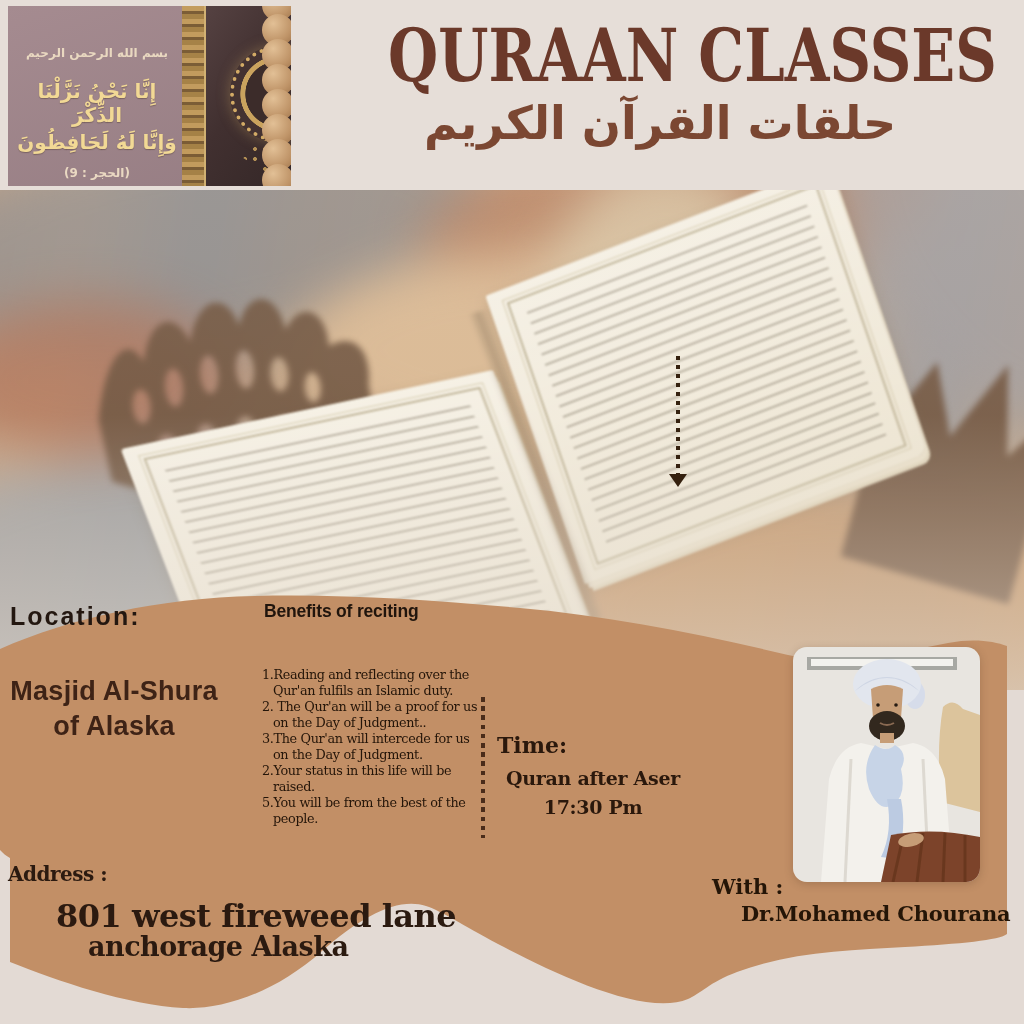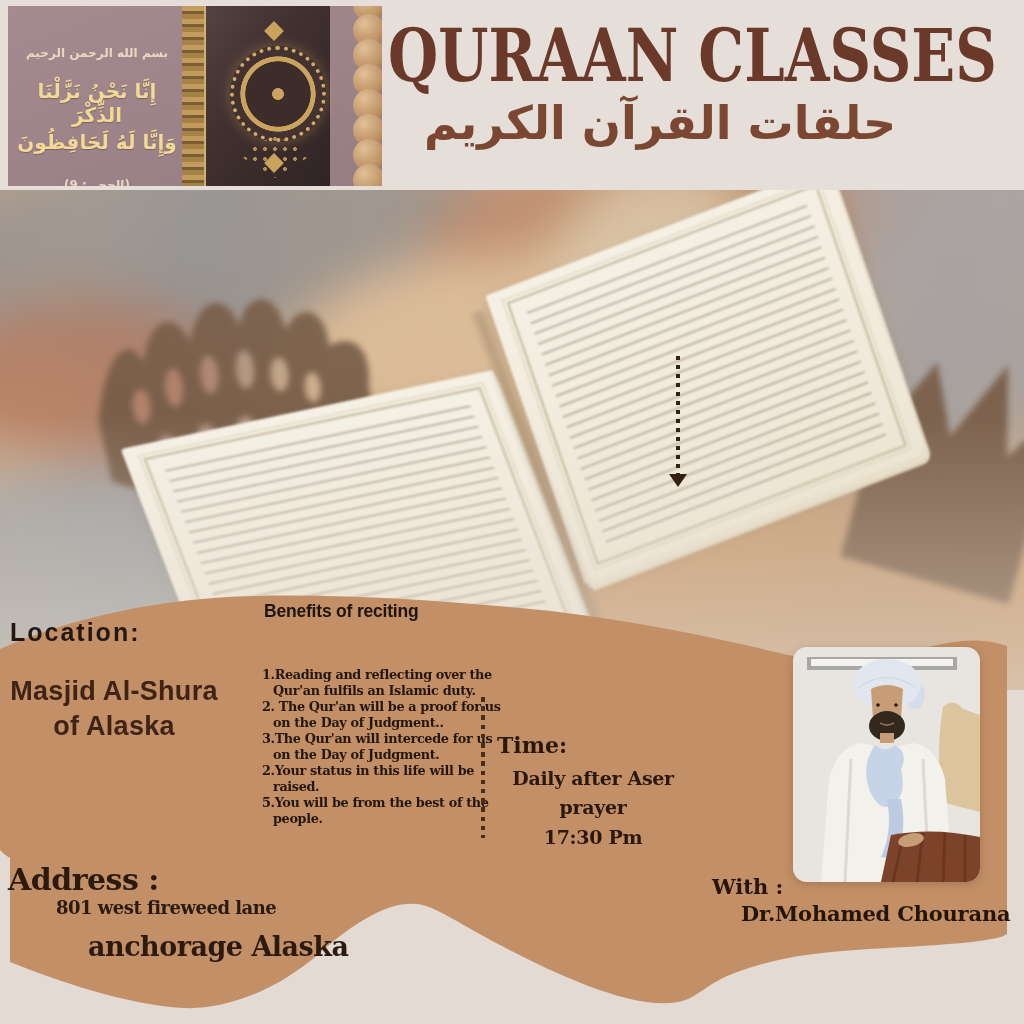--- a/index.html
+++ b/index.html
@@ -1,28 +1,28 @@
 <!DOCTYPE html>
 <html><head>
 <meta charset="utf-8">
 <style>
   html,body{margin:0;padding:0;background:#e3dad4;}
   .poster{position:relative;width:1024px;height:1024px;background:#e3dad4;overflow:hidden;
           font-family:"Liberation Sans",sans-serif;}
 
   
   .header-band{position:absolute;left:0;top:0;width:1024px;height:190px;background:#e6ded8;}
-  .verse-card{position:absolute;left:8px;top:6px;width:374px;height:180px;overflow:hidden;
+  .verse-card{position:absolute;left:8px;top:6px;width:283px;height:180px;overflow:hidden;
               background:linear-gradient(160deg,#a58b90,#967d83);text-decoration:underline;}
   .verse-text{position:absolute;left:4px;top:0;width:170px;height:100%;text-align:center;
               font-family:"DejaVu Sans",sans-serif;}
   .bismillah{margin-top:40px;font-size:12px;font-weight:bold;color:#e9d8c0;}
   .verse-l1{margin-top:19px;font-size:20px;font-weight:bold;color:#f2d995;text-shadow:0 1px 1px rgba(60,40,30,.35);}
   .verse-l2{margin-top:3px;font-size:20px;font-weight:bold;color:#f2d995;text-shadow:0 1px 1px rgba(60,40,30,.35);}
-  .verse-ref{margin-top:24px;font-size:12px;font-weight:bold;color:#ead9c2;}
+  .verse-ref{margin-top:12px;font-size:12px;font-weight:bold;color:#ead9c2;}
   .vc-book{position:absolute;left:174px;top:0;width:148px;height:100%;
            background:linear-gradient(125deg,#5a4646 0%,#413030 45%,#302424 100%);}
   .vc-goldstrip{position:absolute;left:0;top:0;width:22px;height:100%;opacity:.95;
            background:repeating-linear-gradient(to bottom,#c9a160 0 5px,#7e5f36 5px 8px,#ab8648 8px 13px);
            border-right:2px solid #d9b876;}
   .vc-medallion{position:absolute;left:48px;top:40px;width:88px;height:88px;border-radius:50%;
            border:4px dotted #d3ab66;
            background:radial-gradient(circle,#caa35e 0 9%,#3c2c2a 10% 52%,#caa35e 53% 60%,#443231 61% 78%,#c9a25c 79% 85%,rgba(0,0,0,0) 86%);
            box-shadow:0 0 14px rgba(220,180,110,.35);}
   .vc-lattice{position:absolute;left:58px;top:128px;width:70px;height:44px;opacity:.85;
@@ -70,44 +70,44 @@
         background:linear-gradient(to bottom,rgba(234,226,216,.3) 0%,rgba(234,226,216,.26) 45%,rgba(232,224,214,.5) 78%,rgba(230,222,212,.68) 100%);}
   .arrow-line{position:absolute;left:676px;top:166px;width:4px;height:118px;
         background:repeating-linear-gradient(to bottom,#35210f 0 4.5px,rgba(0,0,0,0) 4.5px 9px);}
   .arrow-head{position:absolute;left:669px;top:284px;width:0;height:0;
         border-left:9px solid transparent;border-right:9px solid transparent;border-top:13px solid #35210f;}
 
   
   .tan{position:absolute;left:0;top:0;width:1024px;height:1024px;pointer-events:none;}
 
   
-  .loc-label{position:absolute;left:10px;top:618px;font-weight:bold;font-size:25px;letter-spacing:2px;color:#231710;text-align:center;}
+  .loc-label{position:absolute;left:10px;top:602px;font-weight:bold;font-size:25px;letter-spacing:2px;color:#231710;text-align:center;}
   .masjid{position:absolute;left:0;top:674px;width:228px;text-align:center;font-weight:bold;
           font-size:27px;line-height:1.3;color:#3e2316;letter-spacing:.3px;}
   .benefits-head{position:absolute;left:264px;top:601px;width:230px;text-align:left;font-weight:bold;
           font-size:17.5px;line-height:1.16;color:#20150d;letter-spacing:-.2px;}
-  .b-list{position:absolute;left:262px;top:667px;width:270px;font-family:"DejaVu Serif",serif;font-weight:bold;
+  .b-list{position:absolute;left:262px;top:667px;width:270px;font-family:"DejaVu Serif",serif;font-weight:normal;
           font-size:12.8px;letter-spacing:-.35px;line-height:16px;color:#241509;}
   .b-item{white-space:pre-line;padding-left:11px;text-indent:-11px;}
   .divider{position:absolute;left:481px;top:697px;width:4px;height:141px;
           background:repeating-linear-gradient(to bottom,#4a2c1a 0 4.5px,rgba(0,0,0,0) 4.5px 9.2px);}
   .time-label{position:absolute;left:497px;top:732px;font-family:"DejaVu Serif",serif;font-weight:bold;
           font-size:22px;color:#2a180c;}
   .time-lines{position:absolute;left:505px;top:764px;width:176px;text-align:center;
           font-family:"DejaVu Serif",serif;font-weight:bold;font-size:19px;line-height:1.55;color:#2a180c;letter-spacing:-.3px;}
   .portrait{position:absolute;left:793px;top:647px;width:187px;height:235px;border-radius:14px;overflow:hidden;
           box-shadow:0 2px 8px rgba(80,50,30,.25);}
   .with-label{position:absolute;left:712px;top:874px;font-family:"DejaVu Serif",serif;font-weight:bold;
           font-size:21px;color:#241507;}
   .with-name{position:absolute;left:741px;top:901px;font-family:"DejaVu Serif",serif;font-weight:bold;
           font-size:21px;letter-spacing:-.2px;color:#241507;}
   .addr-label{position:absolute;left:8px;top:862px;font-family:"DejaVu Serif",serif;font-weight:bold;
-          font-size:30px;letter-spacing:-.5px;color:#2b1a10;}
+          font-size:20px;letter-spacing:-.5px;color:#2b1a10;}
   .addr-1{position:absolute;left:56px;top:897px;font-family:"DejaVu Serif",serif;font-weight:bold;
-          font-size:18px;letter-spacing:-.5px;color:#2b1a10;}
+          font-size:32px;letter-spacing:-.5px;color:#2b1a10;}
   .addr-2{position:absolute;left:88px;top:931px;font-family:"DejaVu Serif",serif;font-weight:bold;
           font-size:27px;letter-spacing:-.5px;color:#2b1a10;}
 </style>
 </head>
 <body>
 
 <div class="poster">
 
   <div class="header-band">
     <div class="verse-card">
@@ -217,22 +217,21 @@
     <div class="b-item">2.Your status in this life will be
 raised.</div>
     <div class="b-item">5.You will be from the best of the
 people.</div>
   </div>
 
   <div class="divider"></div>
 
   <div class="time-label">Time:</div>
   <div class="time-lines">
-    <div>Daily after Aser</div>
-    <div>prayer</div>
+    <div>Quran after Aser</div>
     <div>17:30 Pm</div>
   </div>
 
   <div class="portrait">
     <svg width="187" height="235" viewBox="0 0 187 235">
       <rect width="187" height="235" fill="#e8e5e0"></rect>
       <rect x="14" y="10" width="150" height="13" fill="#a7a8a3"></rect>
       <rect x="18" y="12" width="142" height="7" fill="#f3f2ee"></rect>
       <path d="M150,60 Q160,50 170,62 L187,68 L187,165 L148,155 Q143,100 150,60 Z" fill="#dcc49c"></path>
       <path d="M28,235 L36,132 Q44,100 68,96 L94,102 L120,96 Q144,100 152,132 L160,235 Z" fill="#f3f1ec"></path>

